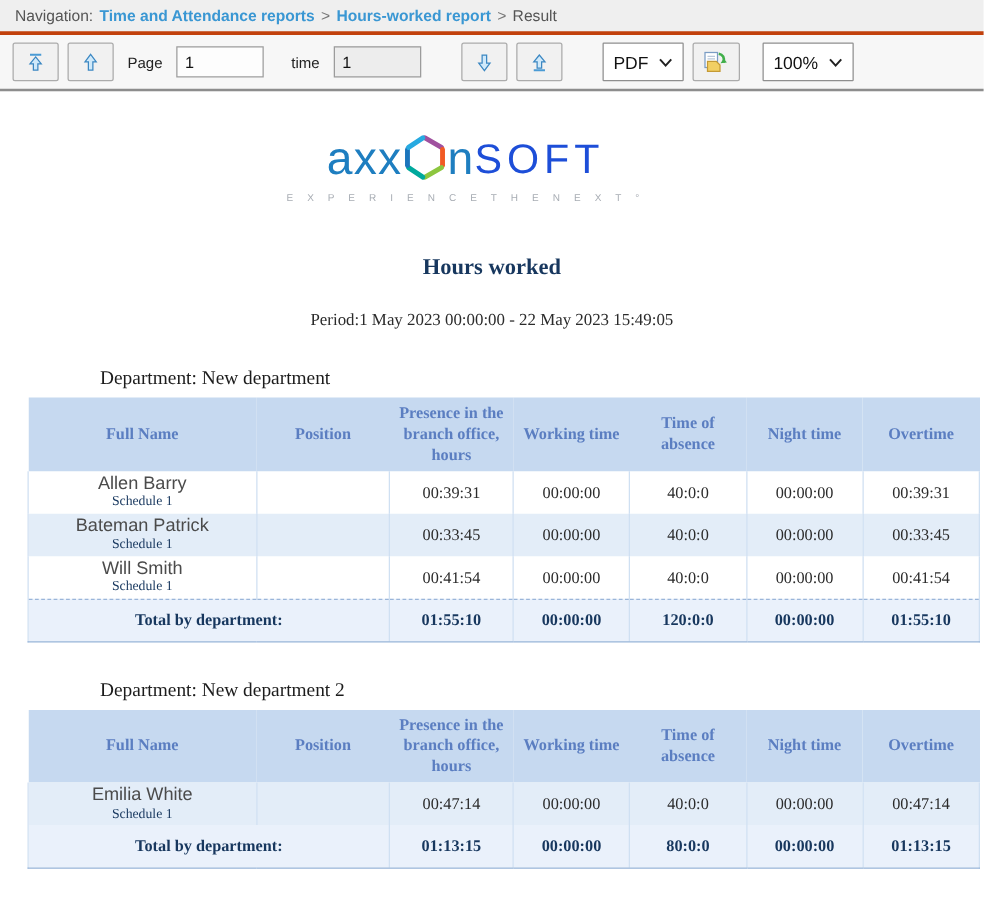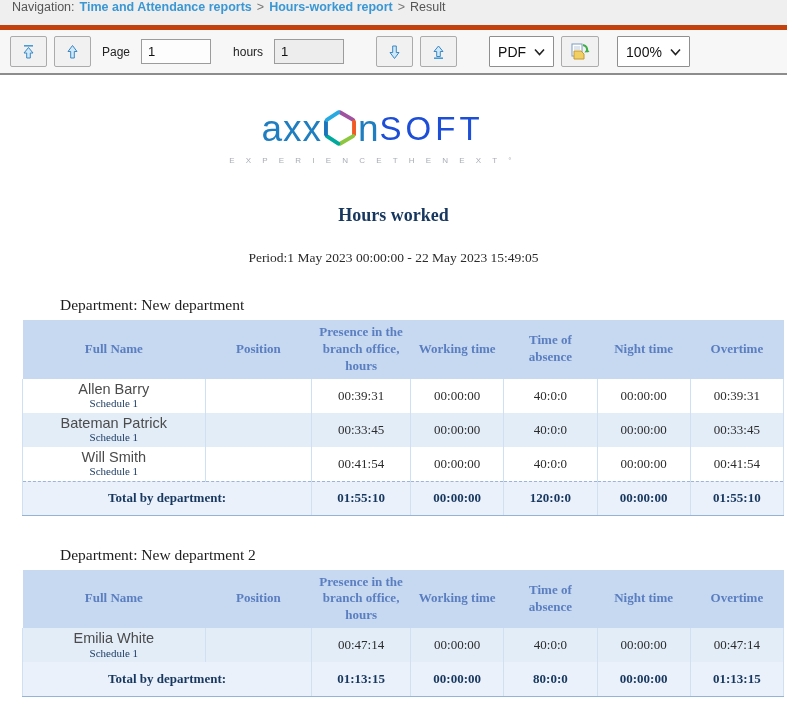--- a/index.html
+++ b/index.html
@@ -3,22 +3,22 @@
 <meta charset="utf-8">
 <style>
   html,body{margin:0;padding:0;}
   body{
     width:787px;height:726px;overflow:hidden;background:#fff;
     font-family:"Liberation Sans", sans-serif;
     -webkit-font-smoothing:antialiased;
   }
   
   .breadcrumb{
-    height:25px;background:#efefef;border-bottom:5px solid #c2410c;
-    display:flex;padding:0 12px;font-size:12.5px;color:#555;
+    height:25px;background:#efefef;border-bottom:3px solid #c2410c;
+    display:flex;align-items:center;padding:0 12px;font-size:12.5px;color:#555;
     gap:5px;white-space:nowrap;
   }
   .breadcrumb .link{color:var(--link,#3a97d3);font-weight:bold;cursor:pointer;}
   .breadcrumb .sep{color:#777;}
   
   .toolbar{
     height:43px;background:#f7f7f7;border-bottom:2px solid #8d8d8d;
     display:flex;align-items:center;padding:0 10px;gap:7px;
   }
   .tb-btn{
@@ -50,21 +50,21 @@
     text-align:center;margin-top:40px;font-family:"Liberation Serif",serif;
     font-weight:bold;font-size:18px;color:var(--navy,#17375e);
   }
   .report-period{
     text-align:center;margin-top:24px;font-family:"Liberation Serif",serif;
     font-size:13.5px;color:#2b2b2b;
   }
   .sections{margin:0 3px 0 22px;}
   .dept-label{
     font-family:"Liberation Serif",serif;font-size:15.5px;color:#1c1c1c;
-    margin:30px 0 6px 38px;
+    margin:30px 0 6px 58px;
   }
   table.rep{width:100%;border-collapse:collapse;table-layout:fixed;}
   table.rep th{
     background:var(--header-bg,#c6d9f0);color:var(--header-fg,#5b7ec1);
     font-family:"Liberation Serif",serif;font-size:13px;font-weight:bold;
     padding:4px 4px;line-height:1.3;text-align:center;vertical-align:middle;height:42px;
   }
   table.rep td{
     font-family:"Liberation Serif",serif;font-size:13px;color:#2b2b2b;
     text-align:center;vertical-align:middle;padding:2px 4px;
@@ -104,21 +104,21 @@
     </svg>
   </div>
   <div class="tb-btn">
     <svg width="15" height="16" viewBox="0 0 15 16">
       <path d="M7.5 1.5 L12 7.5 H9.3 V14 H5.7 V7.5 H3 Z" fill="#cfe9fa" stroke="#3b87c2" stroke-width="1"></path>
     </svg>
   </div>
   <span class="tb-label">Page</span>
   <input class="tb-input" type="text" value="1" style="">
   <span class="gap-s"></span>
-  <span class="tb-label">hours</span>
+  <span class="tb-label">time</span>
   <input class="tb-input dim" type="text" value="1" style="">
   <span class="gap-m"></span>
   <div class="tb-btn">
     <svg width="15" height="16" viewBox="0 0 15 16">
       <path d="M7.5 14.5 L3 8.5 H5.7 V2 H9.3 V8.5 H12 Z" fill="#cfe9fa" stroke="#3b87c2" stroke-width="1"></path>
     </svg>
   </div>
   <div class="tb-btn">
     <svg width="15" height="16" viewBox="0 0 15 16">
       <path d="M7.5 12.5 L12 7 H9.3 V2 H5.7 V7 H3 Z" fill="#cfe9fa" stroke="#3b87c2" stroke-width="1" transform="rotate(180 7.5 7.25)"></path>

